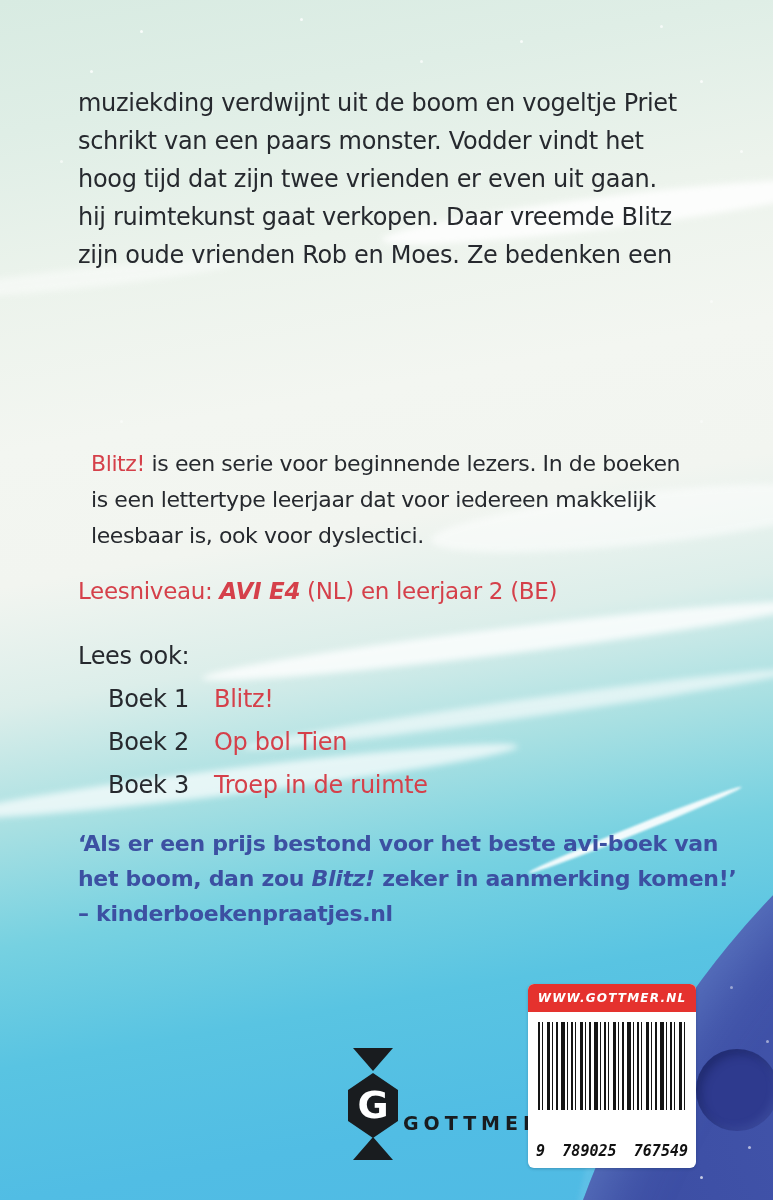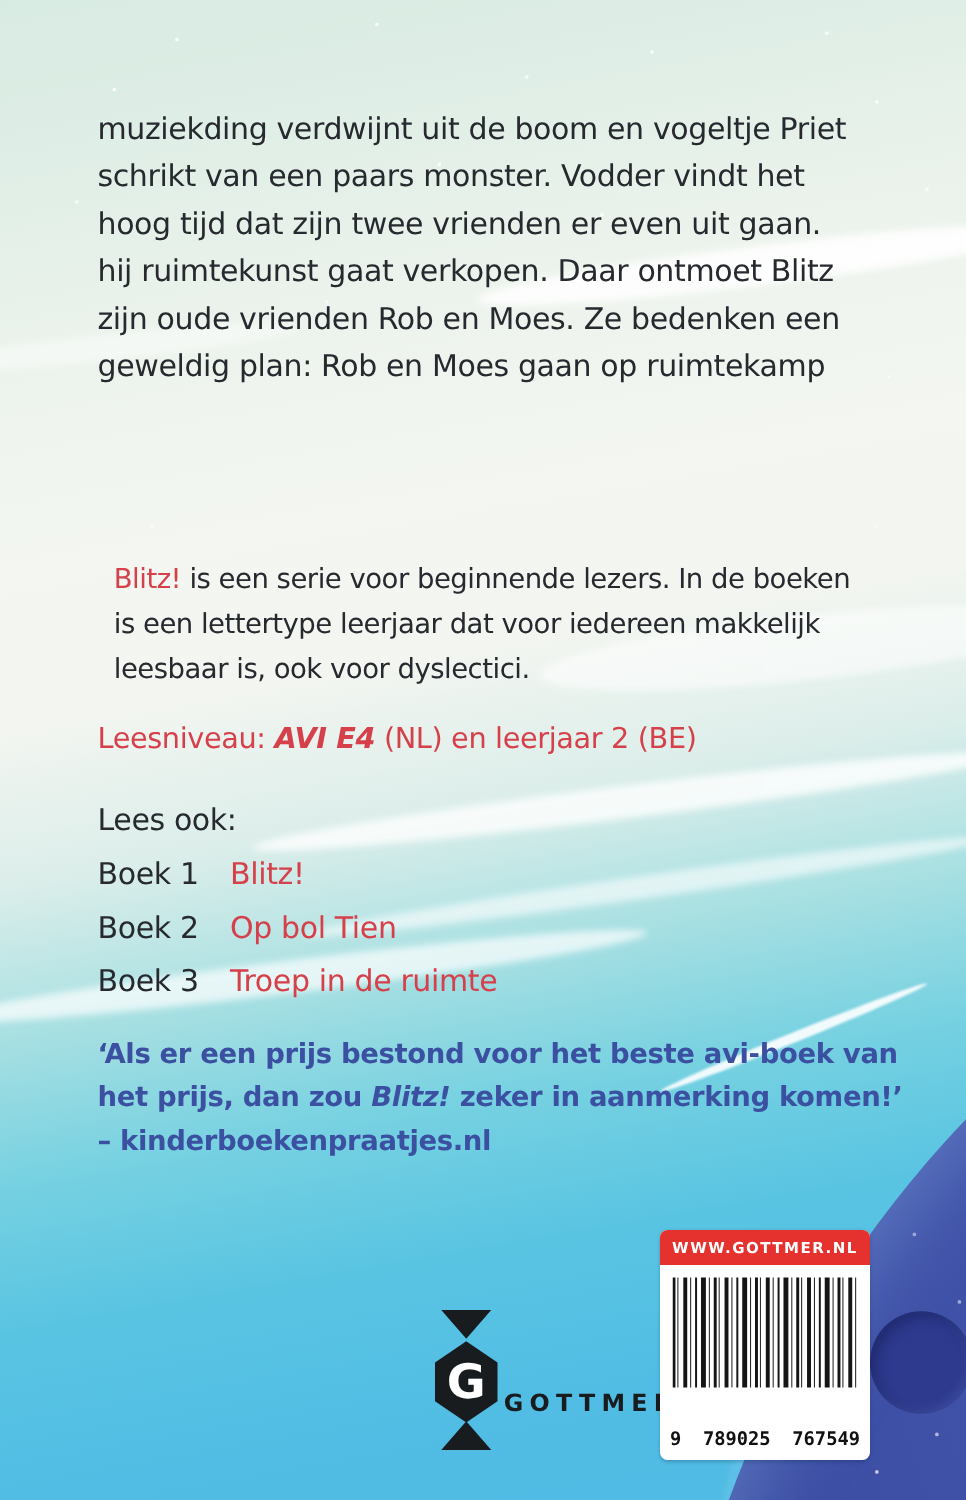--- a/index.html
+++ b/index.html
@@ -60,30 +60,30 @@
   }
   
   .txt{position:absolute;color:#26292e;}
   .synopsis{left:78px;top:84px;font-size:24px;line-height:38px;letter-spacing:-0.3px;white-space:nowrap;}
   .series{left:78px;top:446px;font-size:22px;line-height:36px;letter-spacing:-0.4px;white-space:nowrap;margin-left:13px;}
   .red{color:#d5404a;}
   .reading-level{left:78px;top:578px;font-size:23px;letter-spacing:-0.3px;color:#d5404a;white-space:nowrap;}
   .reading-level .lvl{font-weight:bold;font-style:italic;}
   .also-read{left:78px;top:638px;font-size:24px;line-height:37px;letter-spacing:-0.3px;white-space:nowrap;}
   .also-read .row{margin-top:6px;}
-  .also-read .lbl{color:#26292e;display:inline-block;min-width:92px;}
+  .also-read .lbl{color:#26292e;display:inline-block;min-width:92px;margin-left:30px;}
   .also-read .ttl{color:#d5404a;margin-left:14px;}
   .quote{left:78px;top:826px;font-size:22px;line-height:35px;letter-spacing:-0.3px;color:#3c50a2;font-weight:bold;white-space:nowrap;}
   .quote .it{font-style:italic;}
   
   .logo{position:absolute;left:344px;top:1048px;width:58px;height:112px;}
   .wordmark{position:absolute;left:403px;top:1112px;font-size:19px;font-weight:bold;color:#191c1f;letter-spacing:5px;}
   .barcode-box{
     position:absolute;left:528px;top:984px;width:168px;height:184px;
-    background:#fff;border-radius:6px;box-shadow:0 1px 3px rgba(0,40,70,.25);
+    background:#fff;border-radius:6px;box-shadow:0 1px 3px rgba(0,40,70,.25);font-style:italic;
   }
   .band{
     position:absolute;left:0;top:0;right:0;height:28px;background:#e5322e;border-radius:6px 6px 0 0;
     display:flex;align-items:center;justify-content:center;
     color:#fff;font-size:12px;font-weight:bold;letter-spacing:1.2px;
   }
   .bars{
     position:absolute;left:10px;right:10px;top:38px;height:88px;
     background-image:linear-gradient(90deg,
       #151515 0 2px, transparent 2px 4px, #151515 4px 5px, transparent 5px 9px,
@@ -116,23 +116,22 @@
   <div class="rim-streak"></div>
   <div class="planet">
     <div class="crater"></div>
     <div class="planet-stars"></div>
   </div>
 
   <div class="txt synopsis">
     <div>muziekding verdwijnt uit de boom en vogeltje Priet</div>
     <div>schrikt van een paars monster. Vodder vindt het</div>
     <div>hoog tijd dat zijn twee vrienden er even uit gaan.</div>
-    <div>hij ruimtekunst gaat verkopen. Daar ontmoet Blitz</div>
+    <div>hij ruimtekunst gaat verkopen. Daar vreemde Blitz</div>
     <div>zijn oude vrienden Rob en Moes. Ze bedenken een</div>
-    <div>geweldig plan: Rob en Moes gaan op ruimtekamp</div>
   </div>
 
   <div class="txt series">
     <div><span class="red">Blitz!</span><span> is een serie voor beginnende lezers. In de boeken</span></div>
     <div>is een lettertype leerjaar dat voor iedereen makkelijk</div>
     <div>leesbaar is, ook voor dyslectici.</div>
   </div>
 
   <div class="txt reading-level">
     <span>Leesniveau: </span><span class="lvl">AVI E4</span><span> (NL) en leerjaar 2 (BE)</span>
@@ -146,21 +145,21 @@
     <div class="row">
       <span class="lbl">Boek 2</span><span class="ttl">Op bol Tien</span>
     </div>
     <div class="row">
       <span class="lbl">Boek 3</span><span class="ttl">Troep in de ruimte</span>
     </div>
   </div>
 
   <div class="txt quote">
     <div>‘Als er een prijs bestond voor het beste avi-boek van</div>
-    <div><span>het prijs, dan zou </span><span class="it">Blitz!</span><span> zeker in aanmerking komen!’</span></div>
+    <div><span>het boom, dan zou </span><span class="it">Blitz!</span><span> zeker in aanmerking komen!’</span></div>
     <div>– kinderboekenpraatjes.nl</div>
   </div>
 
   <svg class="logo" viewBox="0 0 58 112">
     <path d="M9,0 L49,0 L29,23 Z" fill="#191c1f"></path>
     <path d="M29,25 L54,42 L54,73 L29,90 L4,73 L4,42 Z" fill="#191c1f"></path>
     <path d="M9,112 L49,112 L29,89 Z" fill="#191c1f"></path>
     <text x="29" y="70" text-anchor="middle" font-family="DejaVu Sans, sans-serif" font-size="38" font-weight="bold" fill="#ffffff">G</text>
   </svg>
   <div class="wordmark">GOTTMER</div>

